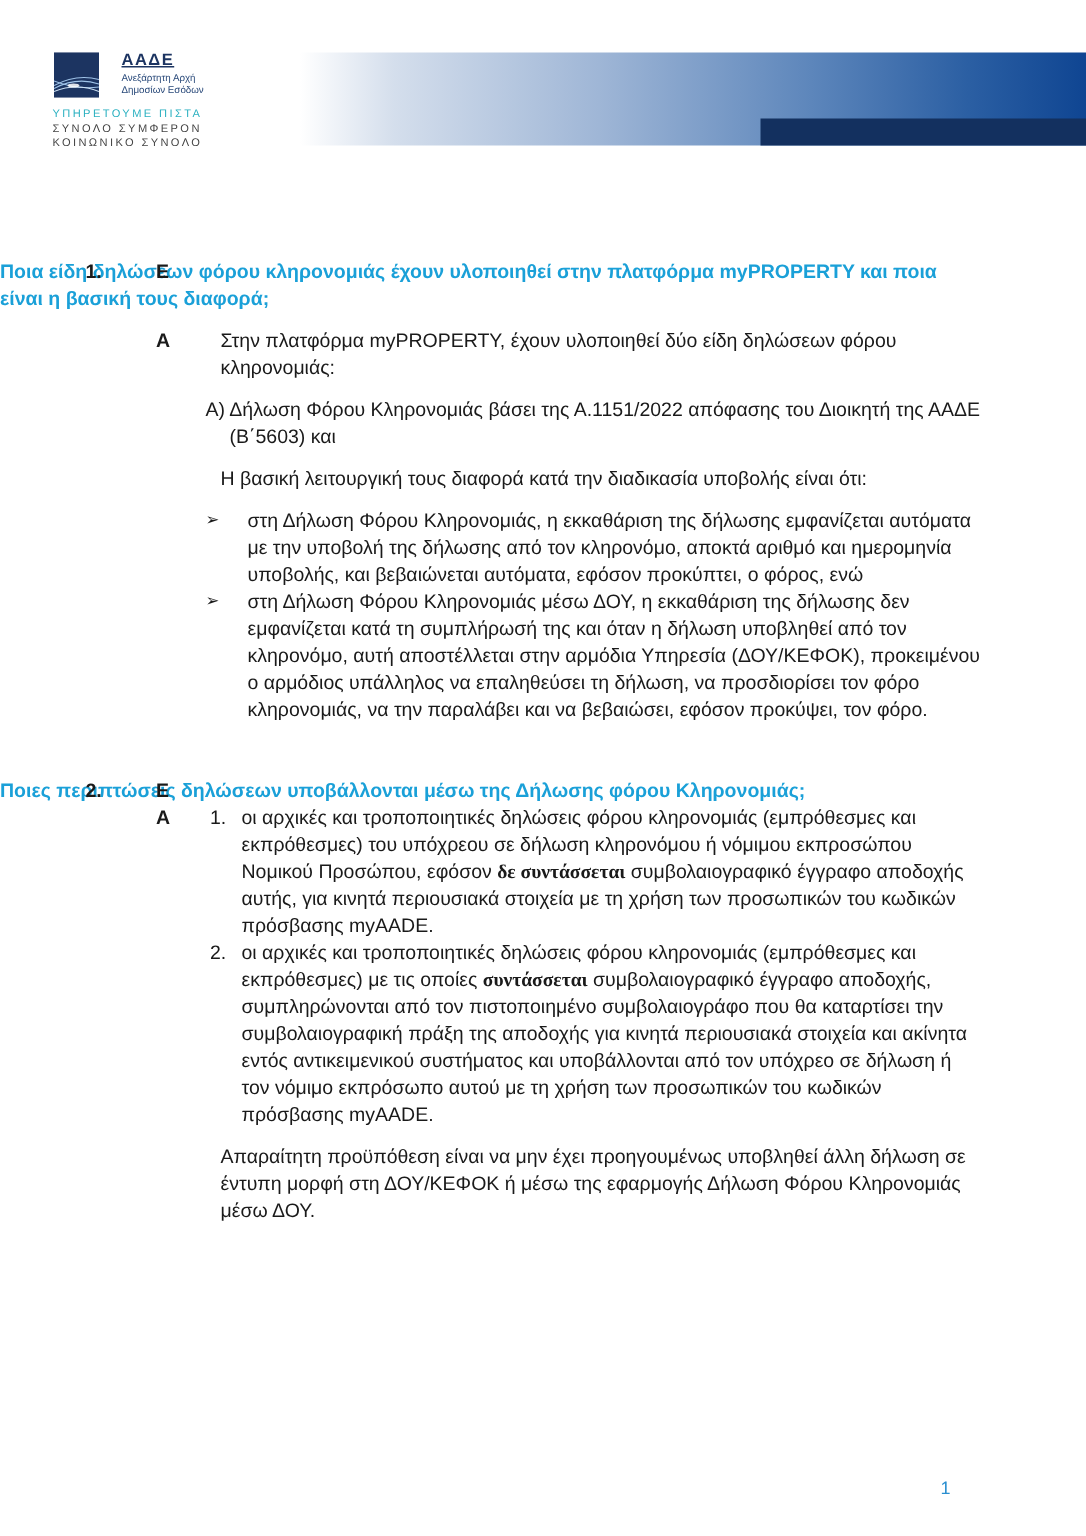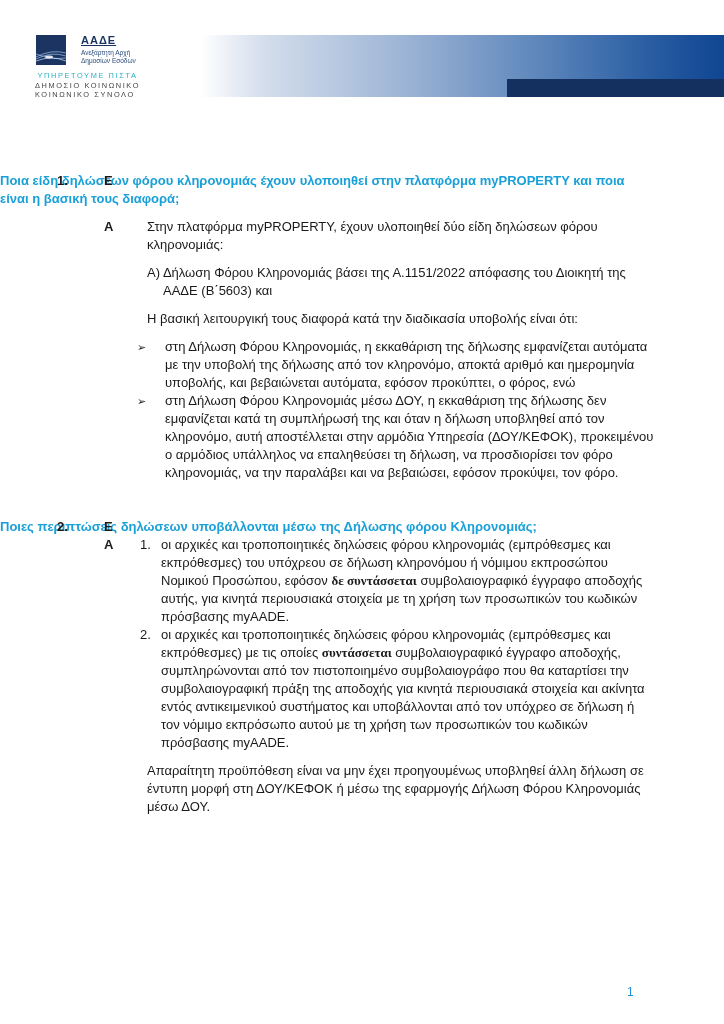--- a/index.html
+++ b/index.html
@@ -17,21 +17,21 @@
          background:linear-gradient(to right, #ffffff 0%, #d4deec 12%, #9fb6d6 38%, #5d86bb 65%, #2b5fa3 85%, #0f4592 100%); }
   .bar-dark { position:absolute; left:507px; top:79px; width:217px; height:18px; background:#13305f; }
 
   .content { position:absolute; left:0; top:172px; width:724px; font-size:13px; line-height:18px; }
   .item { position:relative; }
   .num { position:absolute; left:57px; font-weight:bold; }
   .tag { position:absolute; left:104px; font-weight:bold; }
   .q { margin-right:80px; color:#1aa0d8; font-weight:bold; }
   .a { margin-left:137px; margin-right:70px; }
   .para { margin:10px; }
-  .sub { padding-left:16px; text-indent:-16px; margin:10px; }
+  .sub { padding-left:16px; text-indent:-16px; margin:0; }
   .bul { position:relative; padding-left:28px; margin:0; }
   .bul .arrow { position:absolute; left:0; top:0; font-size:11px; }
   .ol { position:relative; padding-left:24px; margin:0; }
   .ol .n { position:absolute; left:3px; top:0; }
   b { font-weight:bold;font-family:Liberation Serif, serif; }
   .page-num { position:absolute; left:627px; top:985px; font-size:12px; color:#2a8fd0; }
 </style>
 </head>
 <body>
 
@@ -46,21 +46,21 @@
       <ellipse cx="13" cy="22" rx="4" ry="1.4" fill="#ffffff" opacity="0.85"></ellipse>
     </svg>
   </div>
   <div class="logo-name">ΑΑΔΕ</div>
   <div class="logo-sub">
     <div>Ανεξάρτητη Αρχή</div>
     <div>Δημοσίων Εσόδων</div>
   </div>
   <div class="slogan">
     <div class="l1">ΥΠΗΡΕΤΟΥΜΕ ΠΙΣΤΑ</div>
-    <div class="l2">ΔΗΜΟΣΙΟ ΚΟΙΝΩΝΙΚΟ</div>
+    <div class="l2">ΣΥΝΟΛΟ ΣΥΜΦΕΡΟΝ</div>
     <div class="l3">ΚΟΙΝΩΝΙΚΟ ΣΥΝΟΛΟ</div>
   </div>
   <div class="bar"></div>
   <div class="bar-dark"></div>
 </div>
 
 <div class="content">
 
   <div class="item">
     <span class="num">1.</span>

